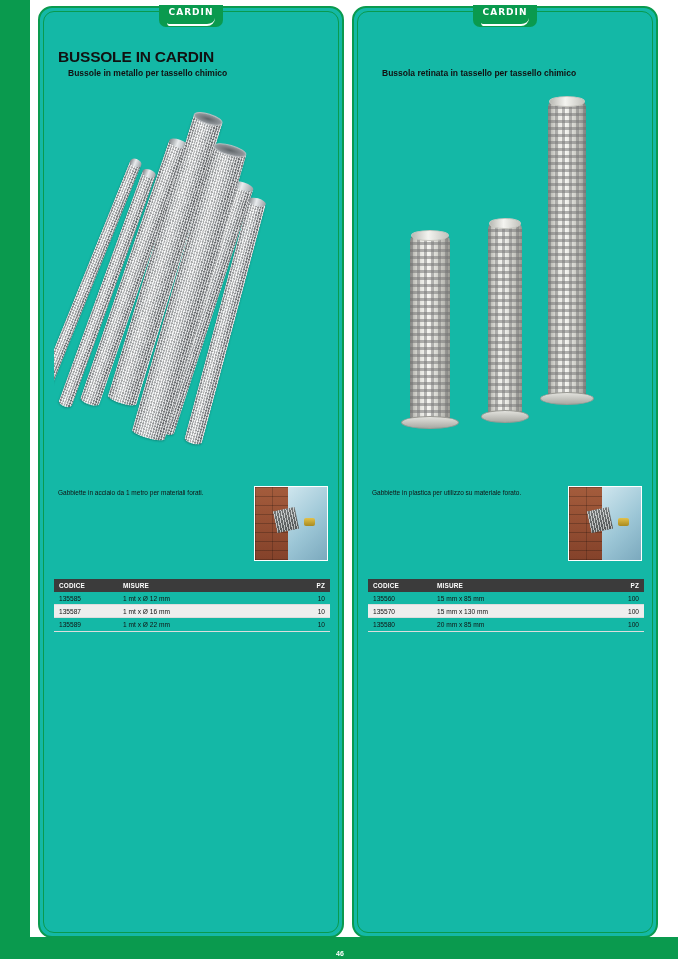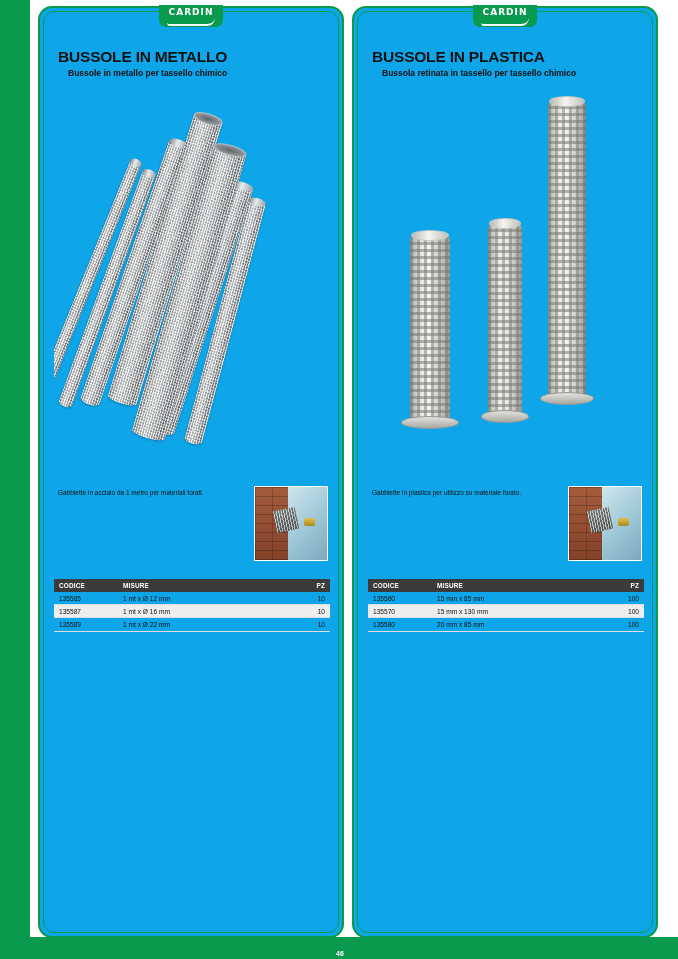--- a/index.html
+++ b/index.html
@@ -45,21 +45,21 @@
   }
 
   
   .panel {
     position: absolute;
     top: 6px;
     width: 306px;
     height: 932px;
     border: 2px solid #0a9a4e;
     border-radius: 14px;
-    background: #0ea5e9;
+    background: #14b8a6;
     box-sizing: border-box;
   }
   .panel-inner {
     position: absolute;
     inset: 3px;
     border: 1px solid #0a9a4e;
     border-radius: 11px;
     box-sizing: border-box;
   }
   #panel-left  { left: 38px; }
@@ -282,21 +282,21 @@
   <div class="page-number">46</div>
 
   <div class="panel" id="panel-left">
     <div class="panel-inner"></div>
 
     <div class="logo-tab">
       <span>CARDIN</span>
       <span class="swoosh"></span>
     </div>
 
-    <div class="title">BUSSOLE IN METALLO</div>
+    <div class="title">BUSSOLE IN CARDIN</div>
     <div class="subtitle">Bussole in metallo per tassello chimico</div>
 
     <div class="photo-area">
 
       <div class="tube" style="left:30px; top:66px; width:12px; height:248px; transform:rotate(22deg);">
         <div class="tube-cap"></div>
       </div>
       <div class="tube" style="left:46px; top:78px; width:14px; height:250px; transform:rotate(20deg);">
         <div class="tube-cap"></div>
       </div>
@@ -355,21 +355,20 @@
   </div>
 
   <div class="panel" id="panel-right">
     <div class="panel-inner"></div>
 
     <div class="logo-tab">
       <span>CARDIN</span>
       <span class="swoosh"></span>
     </div>
 
-    <div class="title">BUSSOLE IN PLASTICA</div>
     <div class="subtitle">Bussola retinata in tassello per tassello chimico</div>
 
     <div class="photo-area">
 
       <div class="sleeve" style="left:42px; top:148px; width:40px; height:200px;">
         <div class="body" style="height:186px;"></div>
         <div class="top"></div>
         <div class="flange" style="top:182px;"></div>
       </div>
 

